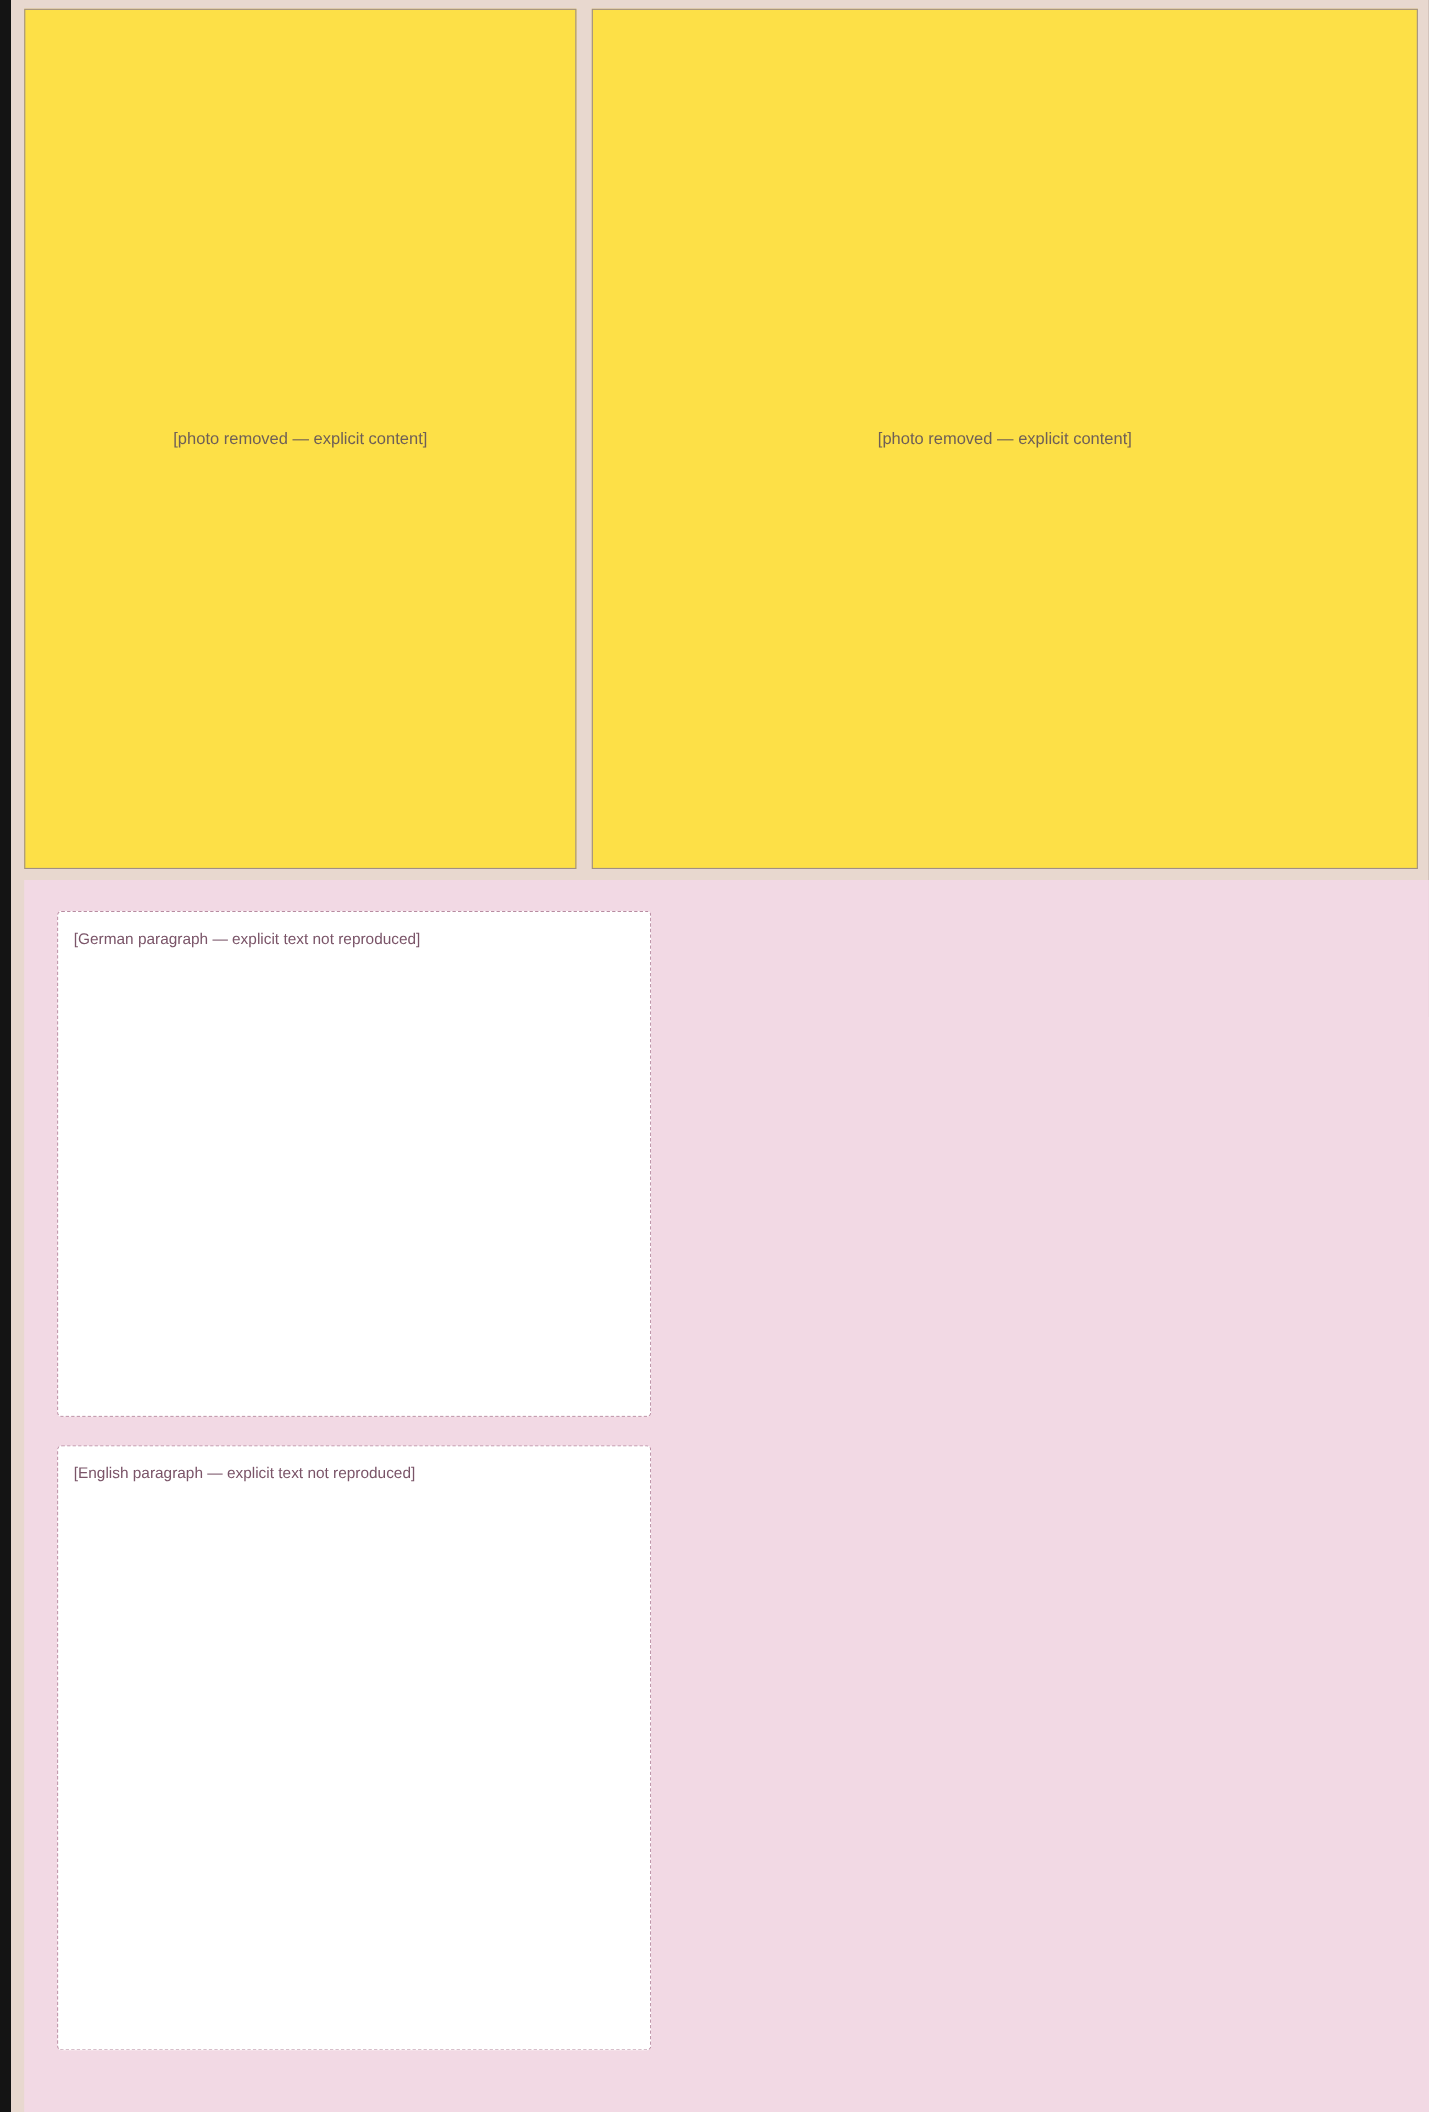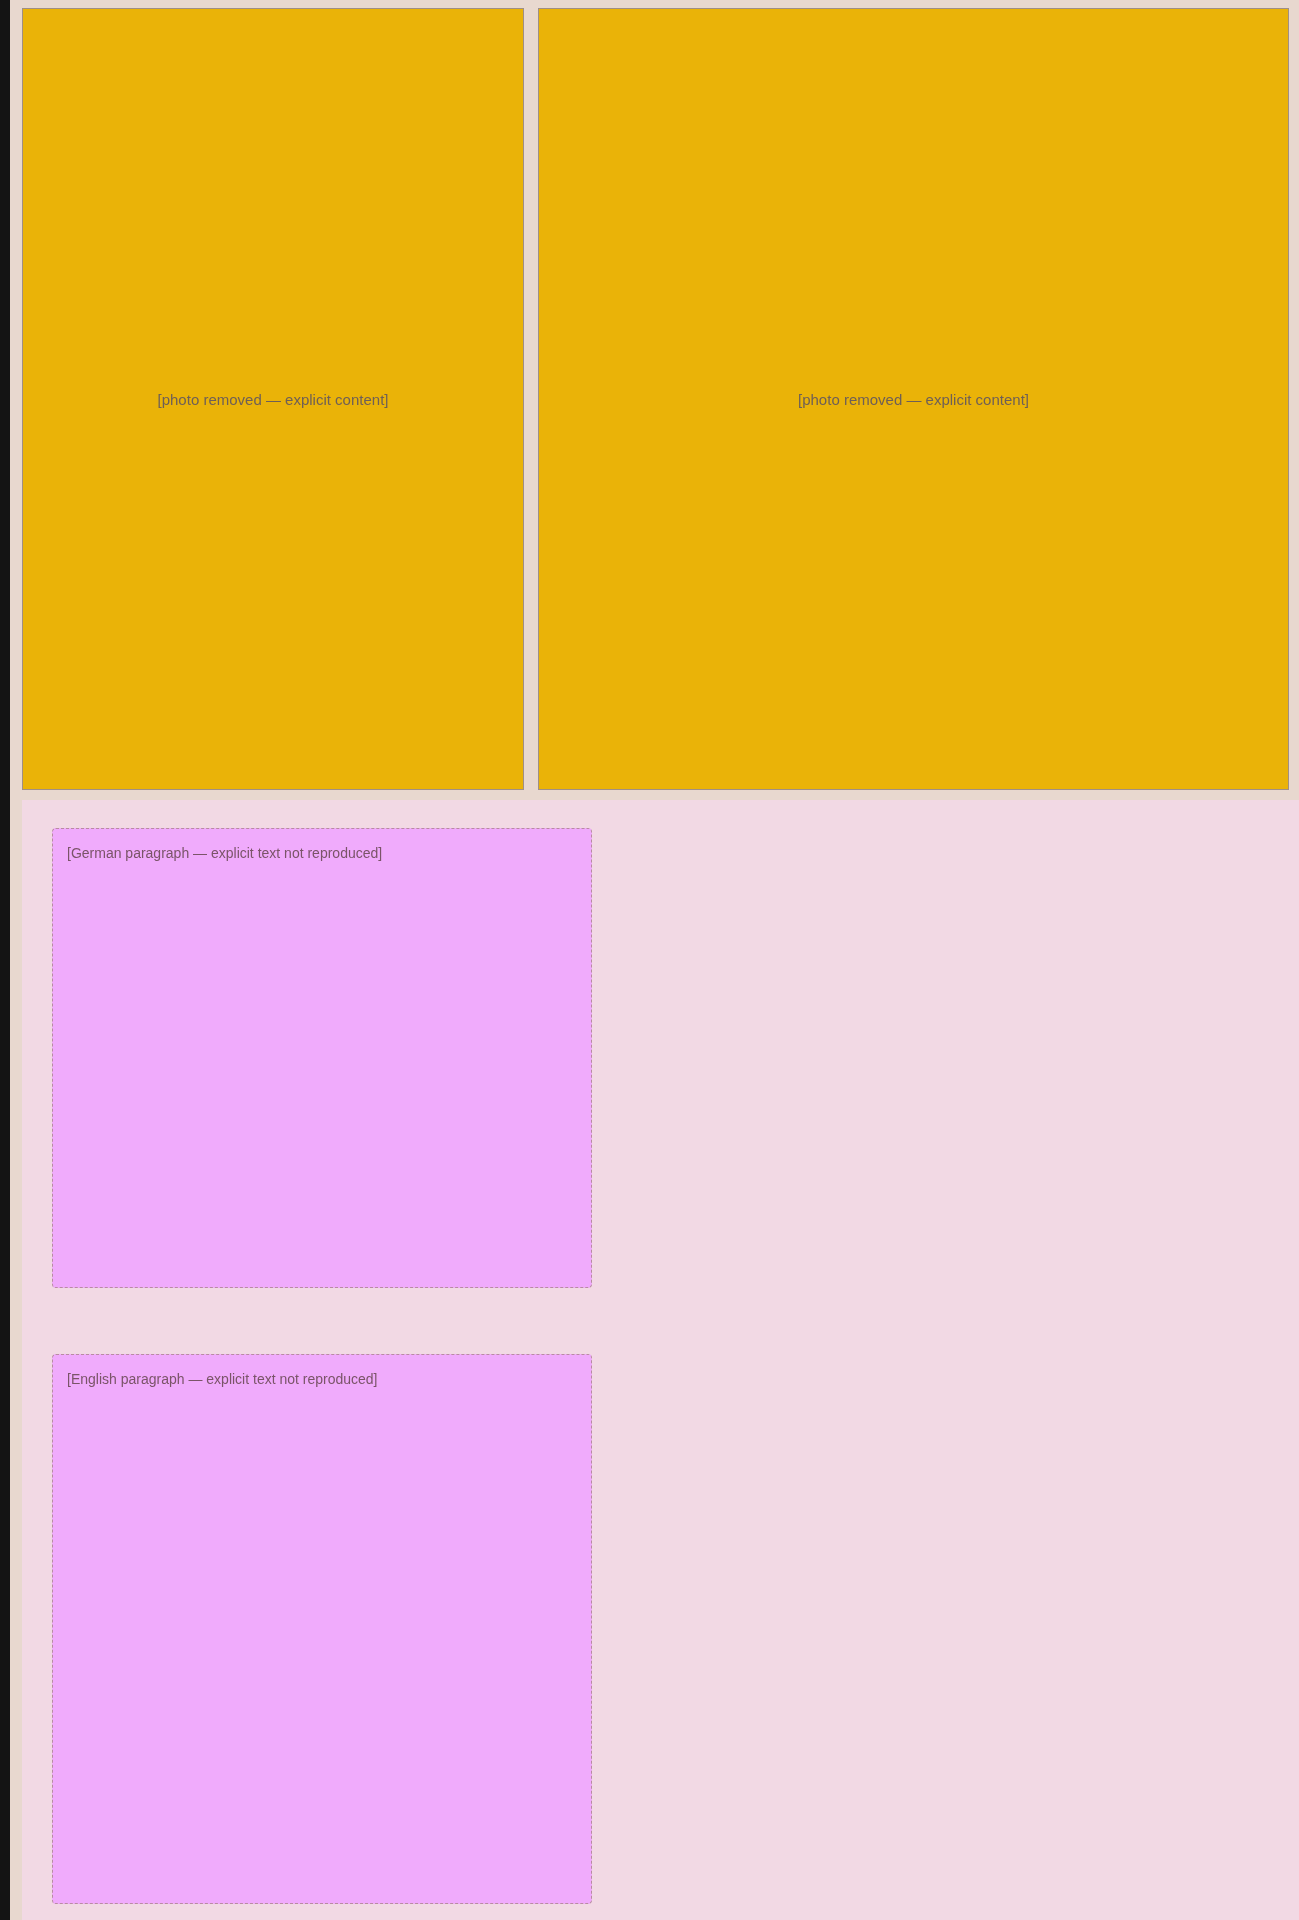--- a/index.html
+++ b/index.html
@@ -1,23 +1,23 @@
 <!DOCTYPE html>
 <html><head>
 <meta charset="utf-8">
 <style>
   html,body{margin:0;padding:0;background:#1a1a1a;font-family:"Liberation Sans",sans-serif;}
   .scan{position:relative;width:1299px;height:1920px;background:#141414;overflow:hidden;}
   .page{position:absolute;left:10px;top:0;width:1289px;height:1920px;background:#e8d8cf;}
-  .photo-ph{position:absolute;background:#eab308;display:flex;align-items:center;justify-content:center;
+  .photo-ph{position:absolute;background:#fde047;display:flex;align-items:center;justify-content:center;
     color:#6e5f57;font-size:15px;text-align:center;border:1px solid #a08f85;}
   .textarea{position:absolute;left:12px;top:800px;width:1277px;height:1120px;background:#f2d9e4;}
   .col{position:absolute;top:28px;width:540px;display:flex;flex-direction:column;gap:26px;}
   .col.left{left:30px;} .col.right{left:640px;}
-  .redacted{background:#f0abfc;border:1px dashed #b88ca1;border-radius:4px;color:#7a5468;
+  .redacted{background:#ffffff;border:1px dashed #b88ca1;border-radius:4px;color:#7a5468;
     font-size:14px;line-height:1.5;padding:14px;}
   .watermark{position:absolute;left:14px;top:20px;color:#cfc6bf;font-size:15px;
     writing-mode:vertical-rl;transform:rotate(180deg);letter-spacing:1px;}
 </style>
 </head>
 <body>
 
 <div class="scan">
   <div class="watermark">fappeningbook.com</div>
   <div class="page">
@@ -26,20 +26,20 @@
       <span>[photo removed — explicit content]</span>
     </div>
 
     <div class="photo-ph" style="left:528px;top:8px;width:749px;height:780px;">
       <span>[photo removed — explicit content]</span>
     </div>
 
     <div class="textarea">
       <div class="col left">
         <div class="redacted" style="height:430px;">[German paragraph — explicit text not reproduced]</div>
-        <div class="redacted" style="height:520px;margin-top:40px;">[English paragraph — explicit text not reproduced]</div>
+        <div class="redacted" style="height:520px;">[English paragraph — explicit text not reproduced]</div>
       </div>
       <div class="col right">
       </div>
     </div>
 
   </div>
 </div>
 
 </body></html>

